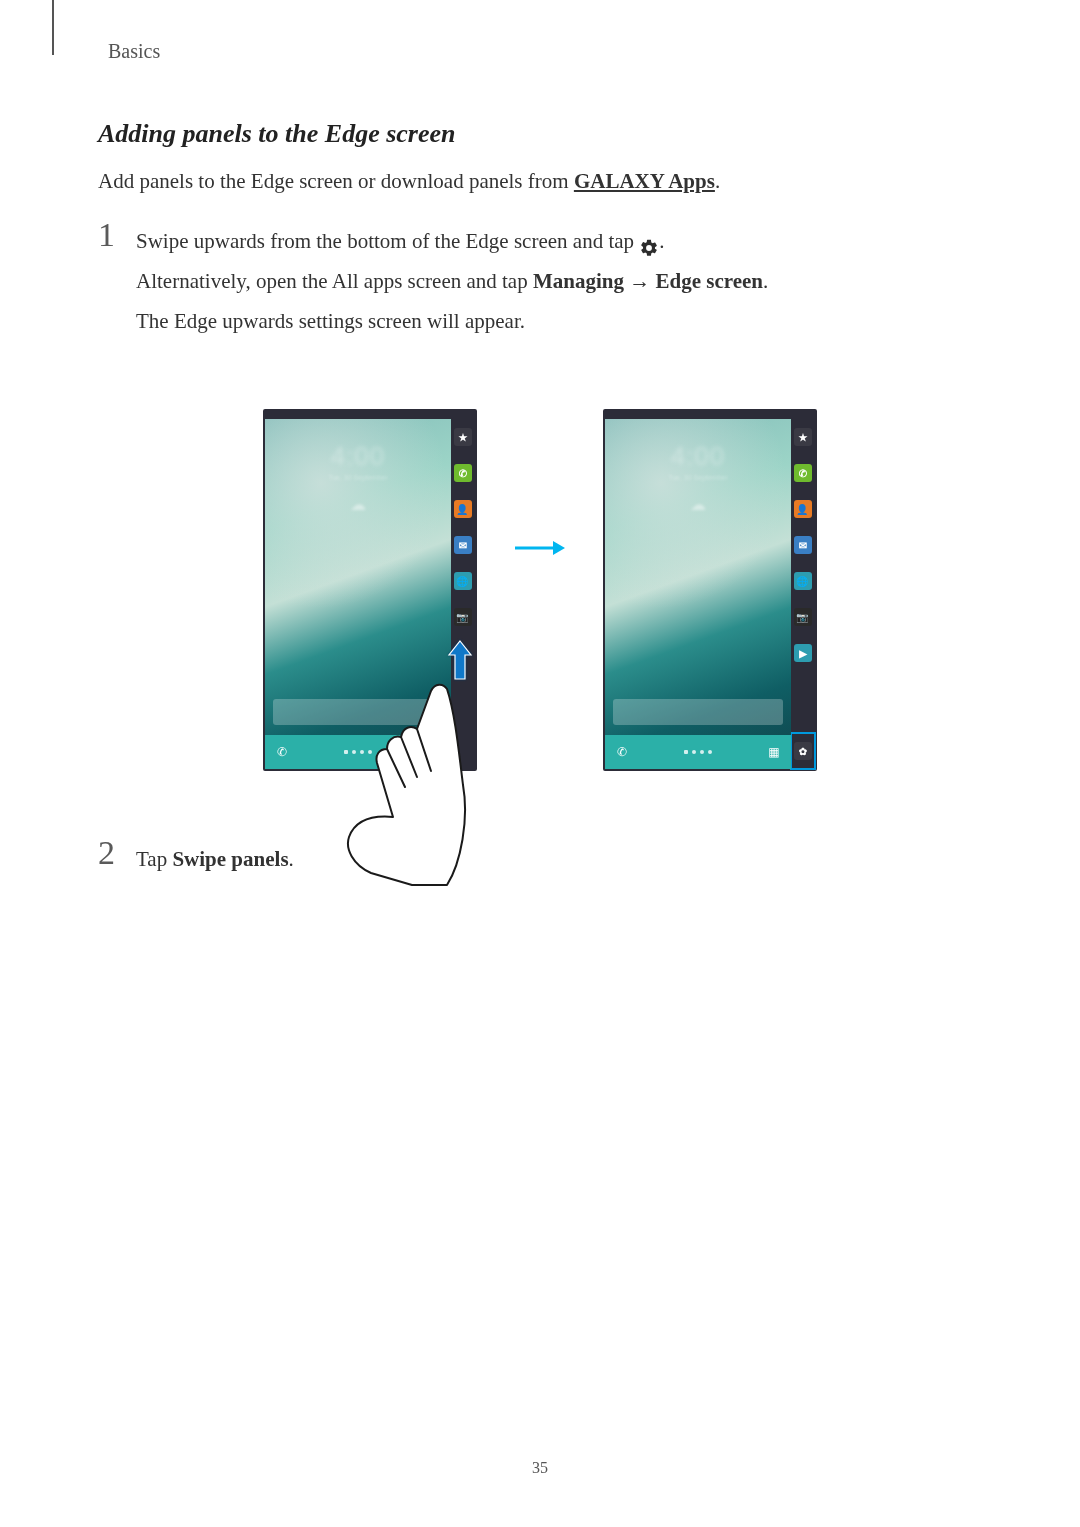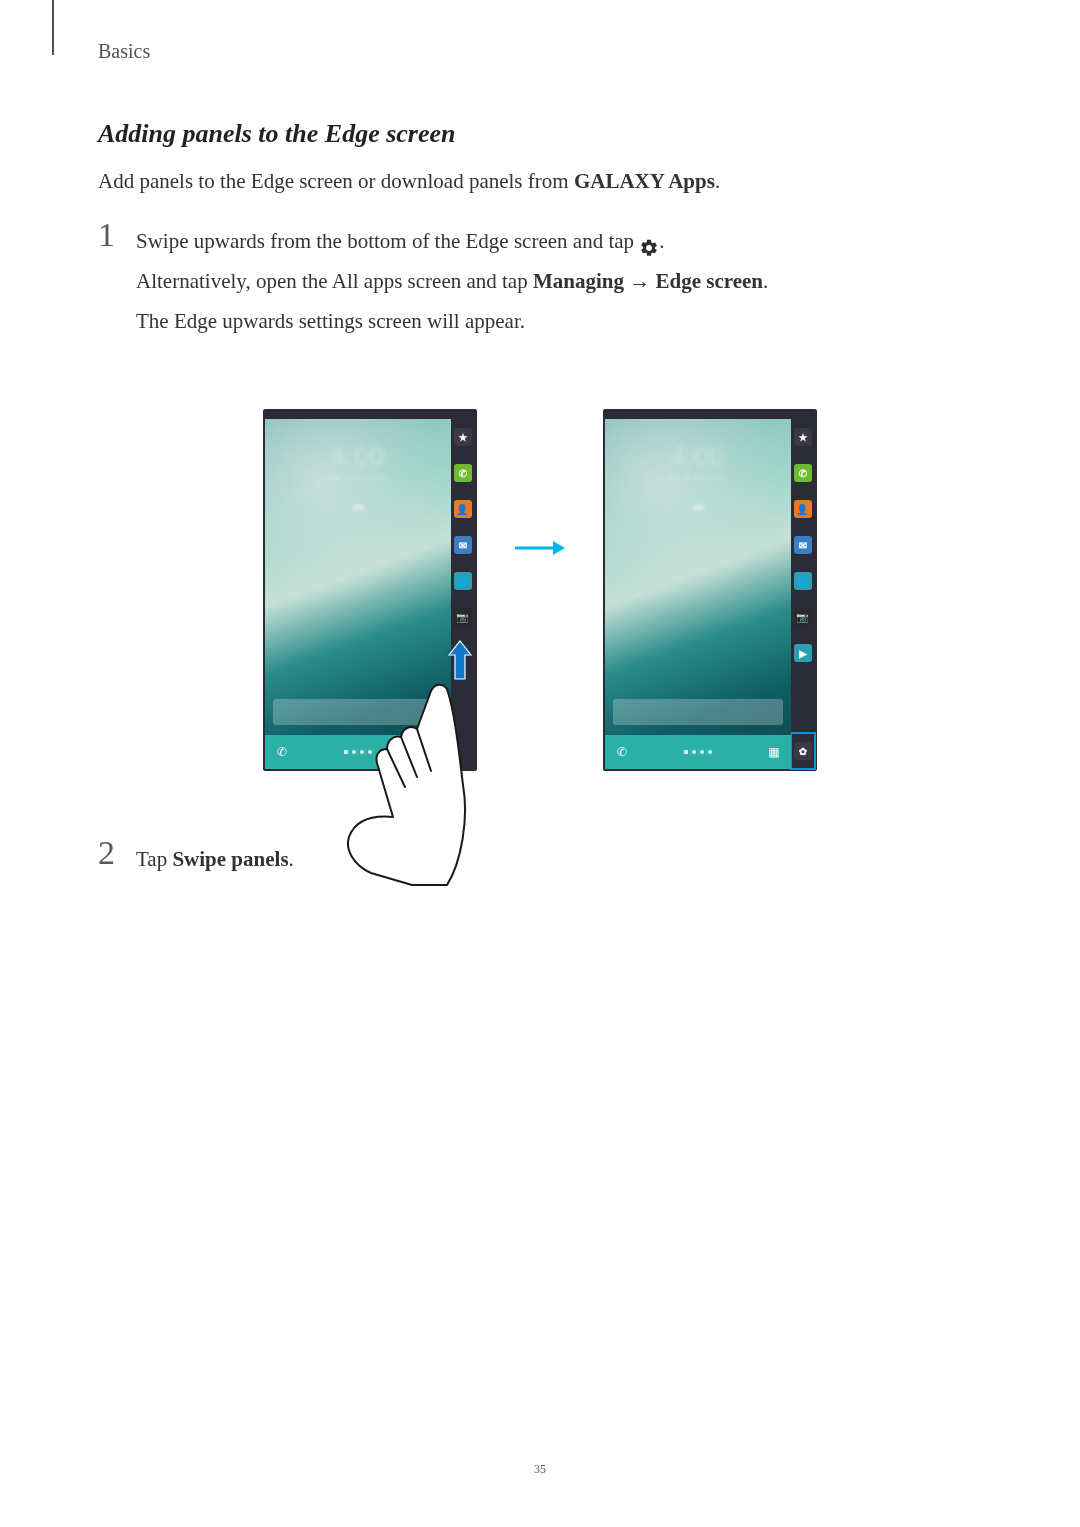--- a/index.html
+++ b/index.html
@@ -22,41 +22,42 @@
     left: 52px;
     width: 2px;
     height: 55px;
     background: #555;
   }
   .section-label {
     font-size: 20px;
     color: #555;
     margin-top: 0px;
     margin-bottom: 56px;
+    margin-left: 10px;
   }
   .h1 {
     font-size: 35px;
     font-weight: bold;
     color: #c6516b;
     margin-bottom: 30px;
   }
   .h2 {
     font-size: 26px;
     font-weight: bold;
     color: #222;
     margin-bottom: 18px;
     font-style: italic;
   }
   .intro {
     font-size: 21px;
     line-height: 1.4;
     color: #333;
     margin-bottom: 26px;
   }
-  .intro b { font-weight: bold; }
+  .intro b { font-weight: bold; text-decoration: underline; }
   .step {
     display: flex;
     align-items: flex-start;
     margin-bottom: 12px;
   }
   .step-number {
     font-size: 34px;
     font-family: Georgia, serif;
     color: #5a5a5a;
     width: 38px;
@@ -212,21 +213,21 @@
 
   .selected-edge-icon {
     outline: 2px solid #0099dd;
     outline-offset: -1px;
   }
   .page-number {
     position: absolute;
     bottom: 50px;
     left: 0; right: 0;
     text-align: center;
-    font-size: 12px;
+    font-size: 16px;
     color: #555;
   }
 </style>
 </head>
 <body>
 
 <div class="page">
   <div class="header-rule"></div>
   <div class="section-label">Basics</div>
 

